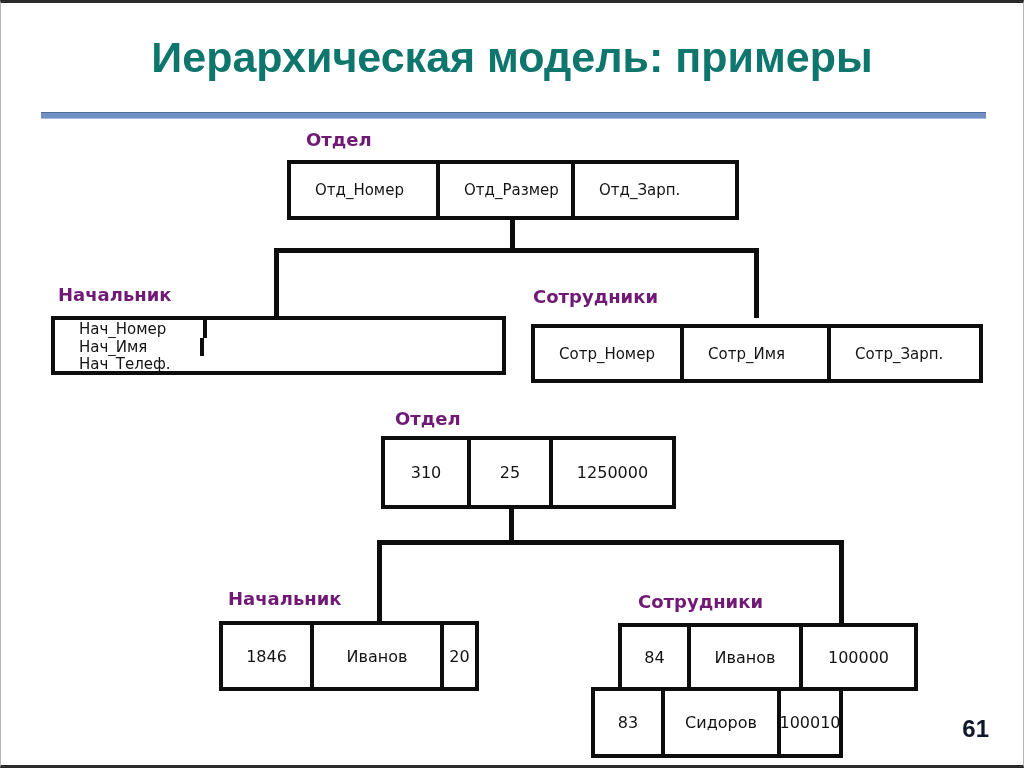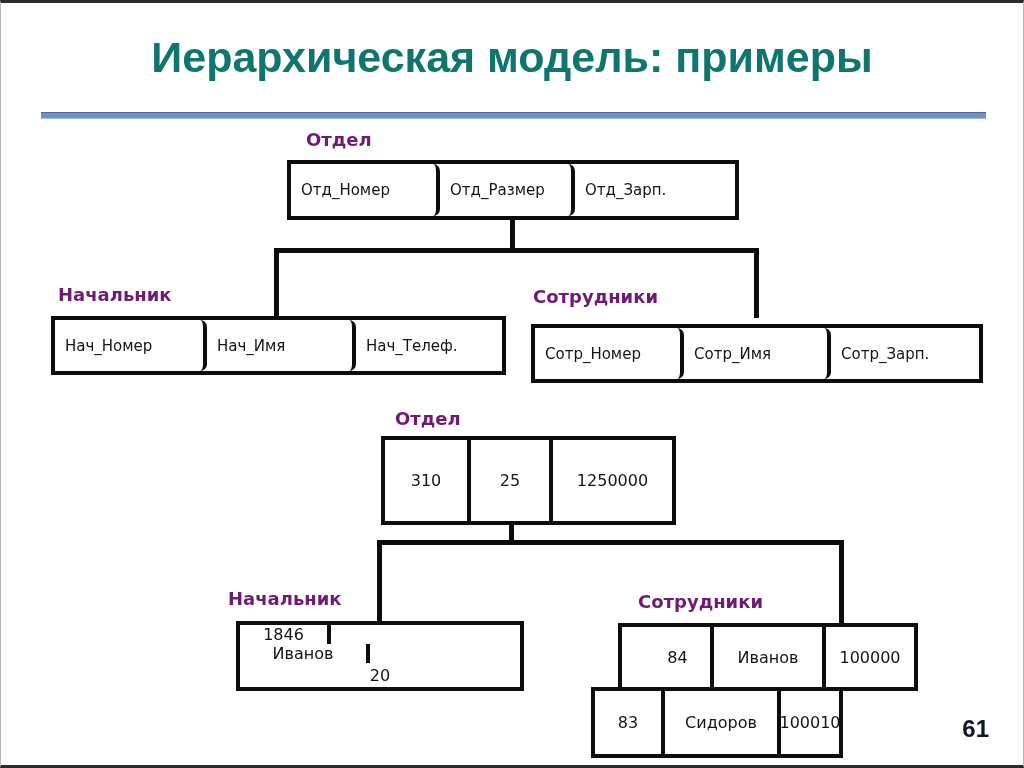--- a/index.html
+++ b/index.html
@@ -40,36 +40,36 @@
     box-sizing:border-box;z-index:2;
   }
   .dtable .cell{
     box-sizing:border-box;
     border-right:4px solid #0d0d0d;
     display:flex;align-items:center;
     font-size:15px;color:#141414;
     white-space:nowrap;overflow:hidden;
   }
   .dtable .cell:last-child{border-right:none;flex:1;}
-  .schema .cell{justify-content:flex-start;padding-left:10px;border-radius:7px;}
+  .schema .cell{justify-content:flex-start;padding-left:24px;}
   .values .cell{justify-content:center;font-size:16px;}
   .conn{position:absolute;background:#0d0d0d;z-index:1;}
   
   #t-parent  {left:286px;top:157px;width:452px;height:60px;}
   #t-parent  .c0{width:149px}#t-parent .c1{width:135px}
-  #t-manager {left:50px; top:313px;width:455px;height:59px;}
+  #t-manager {left:50px; top:313px;width:455px;height:59px;flex-direction:column;}
   #t-manager .c0{width:152px}#t-manager .c1{width:149px}
   #t-emp     {left:530px;top:313px;width:452px;height:59px;margin-top:8px;}
   #t-emp     .c0{width:149px}#t-emp .c1{width:147px}
   
-  #v-parent  {left:380px;top:433px;width:295px;height:89px;}
+  #v-parent  {left:380px;top:433px;width:295px;height:73px;}
   #v-parent  .c0{width:86px}#v-parent .c1{width:82px}
-  #v-manager {left:235px;top:618px;width:288px;height:70px;flex-direction:column;}
+  #v-manager {left:218px;top:618px;width:260px;height:70px;}
   #v-manager .c0{width:91px}#v-manager .c1{width:130px}
-  #v-emp1    {left:617px;top:620px;width:300px;height:68px;padding-left:23px;}
+  #v-emp1    {left:617px;top:620px;width:300px;height:68px;}
   #v-emp1    .c0{width:69px}#v-emp1 .c1{width:112px}
   #v-emp2    {left:590px;top:684px;width:252px;height:71px;}
   #v-emp2    .c0{width:70px}#v-emp2 .c1{width:116px}
   .pagenum{
     position:absolute;right:34px;top:712px;
     font-size:24px;font-weight:bold;color:#0f172a;
     font-family:"Liberation Sans", sans-serif;
   }
 </style>
 </head>

